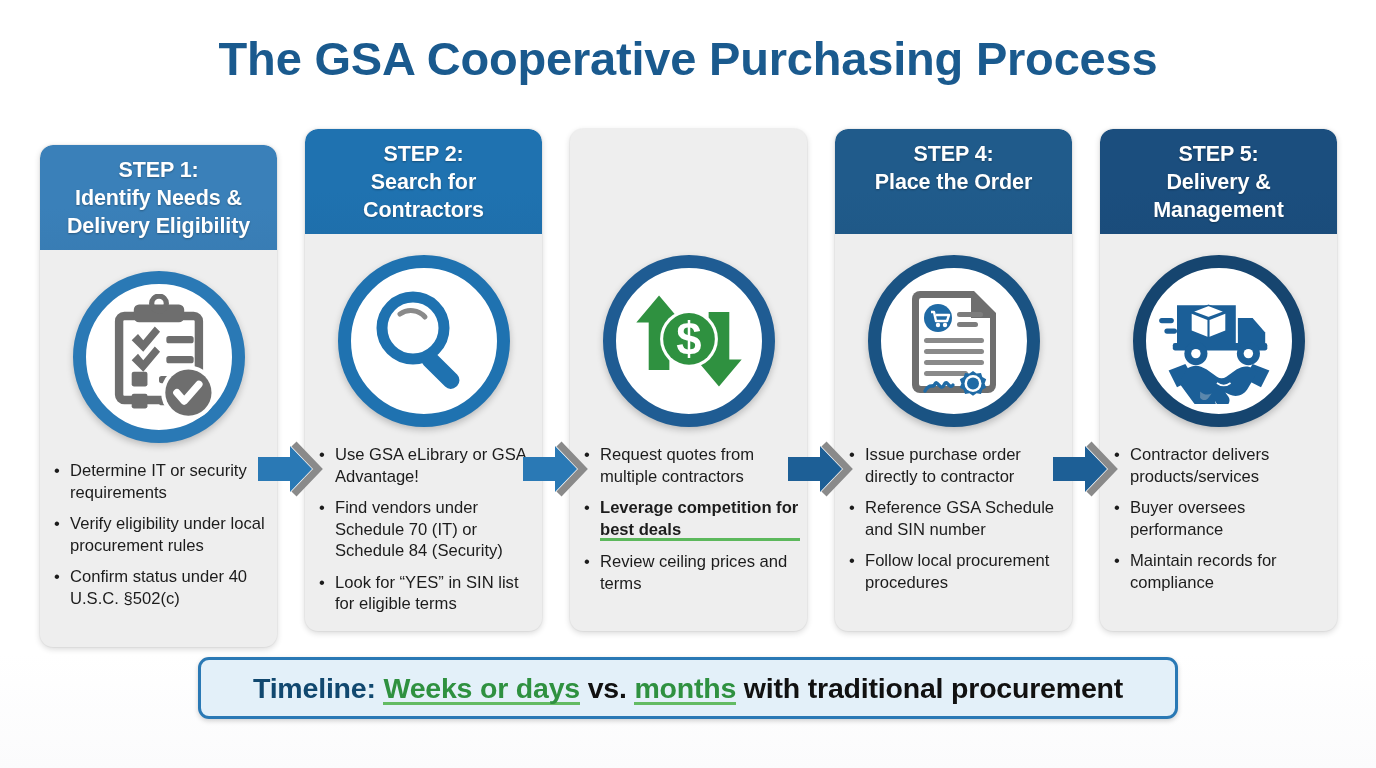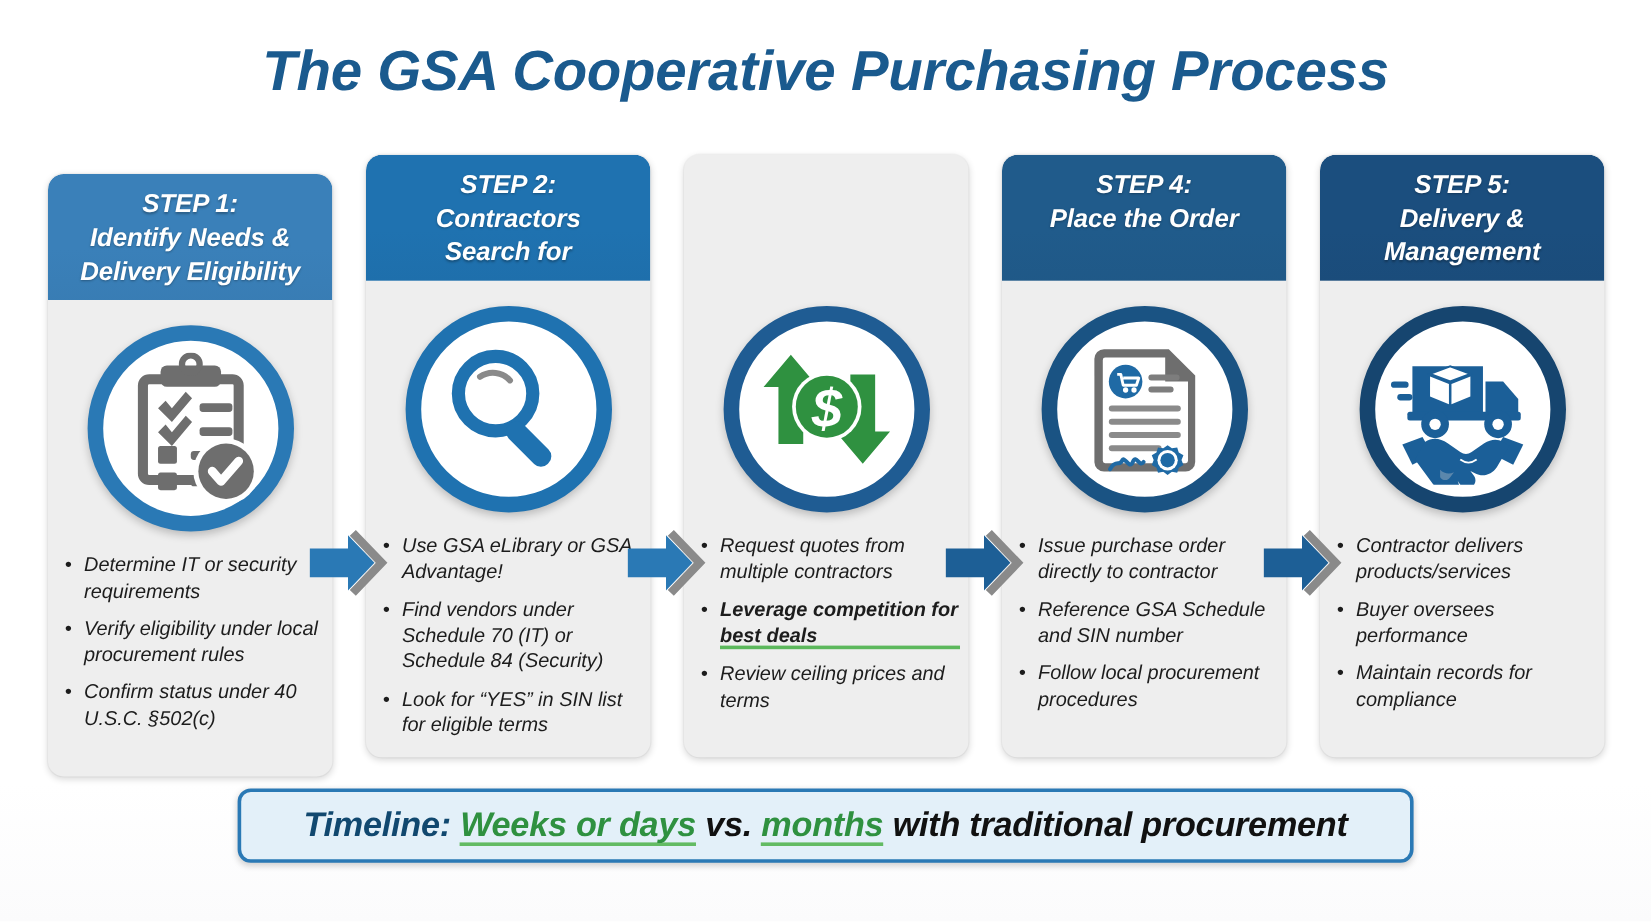--- a/index.html
+++ b/index.html
@@ -6,21 +6,20 @@
   html, body {
     width: 1376px; height: 768px;
     background: #ffffff;
     font-family: "Liberation Sans", sans-serif;
     overflow: hidden;
   }
   #root {
     position: relative;
     width: 1376px; height: 768px;
     background: linear-gradient(180deg,#ffffff 0%, #ffffff 85%, #fbfbfc 100%);
-    font-style: italic;
   }
 
   
   .title {
     position: absolute;
     top: 34px; left: 0; width: 1376px;
     text-align: center;
     font-size: 47px;
     font-weight: bold;
     color: #1a5a8e;
@@ -182,22 +181,22 @@
         <div class="bullet">
           <span class="dot">•</span>
           <span class="txt">Confirm status under 40 U.S.C. §502(c)</span>
         </div>
       </div>
     </div>
 
     <div class="card" id="card1" style="left: 265px; background: rgb(238, 238, 238);">
       <div class="card-head" id="head1" style="background: linear-gradient(rgb(31, 114, 176) 0%, rgb(31, 114, 176) 60%, rgba(0, 0, 0, 0.1) 220%) rgb(31, 114, 176);">
         <span class="ln">STEP 2:</span>
+        <span class="ln">Search for</span>
         <span class="ln">Contractors</span>
-        <span class="ln">Search for</span>
       </div>
       <div class="icon-wrap">
         <div class="icon-circle" id="ring1" style="border: 13px solid rgb(31, 114, 176);">
           <svg width="120" height="120" viewBox="0 0 120 120">
             <circle cx="49" cy="47" r="31" fill="none" stroke="#1f72b0" stroke-width="11"></circle>
             <path d="M36 33a19 19 0 0 1 25 3" fill="none" stroke="#8a8a8a" stroke-width="5" stroke-linecap="round"></path>
             <rect x="68" y="66" width="17" height="46" rx="8" transform="rotate(-45 76.5 89)" fill="#1f72b0"></rect>
           </svg>
         </div>
       </div>

